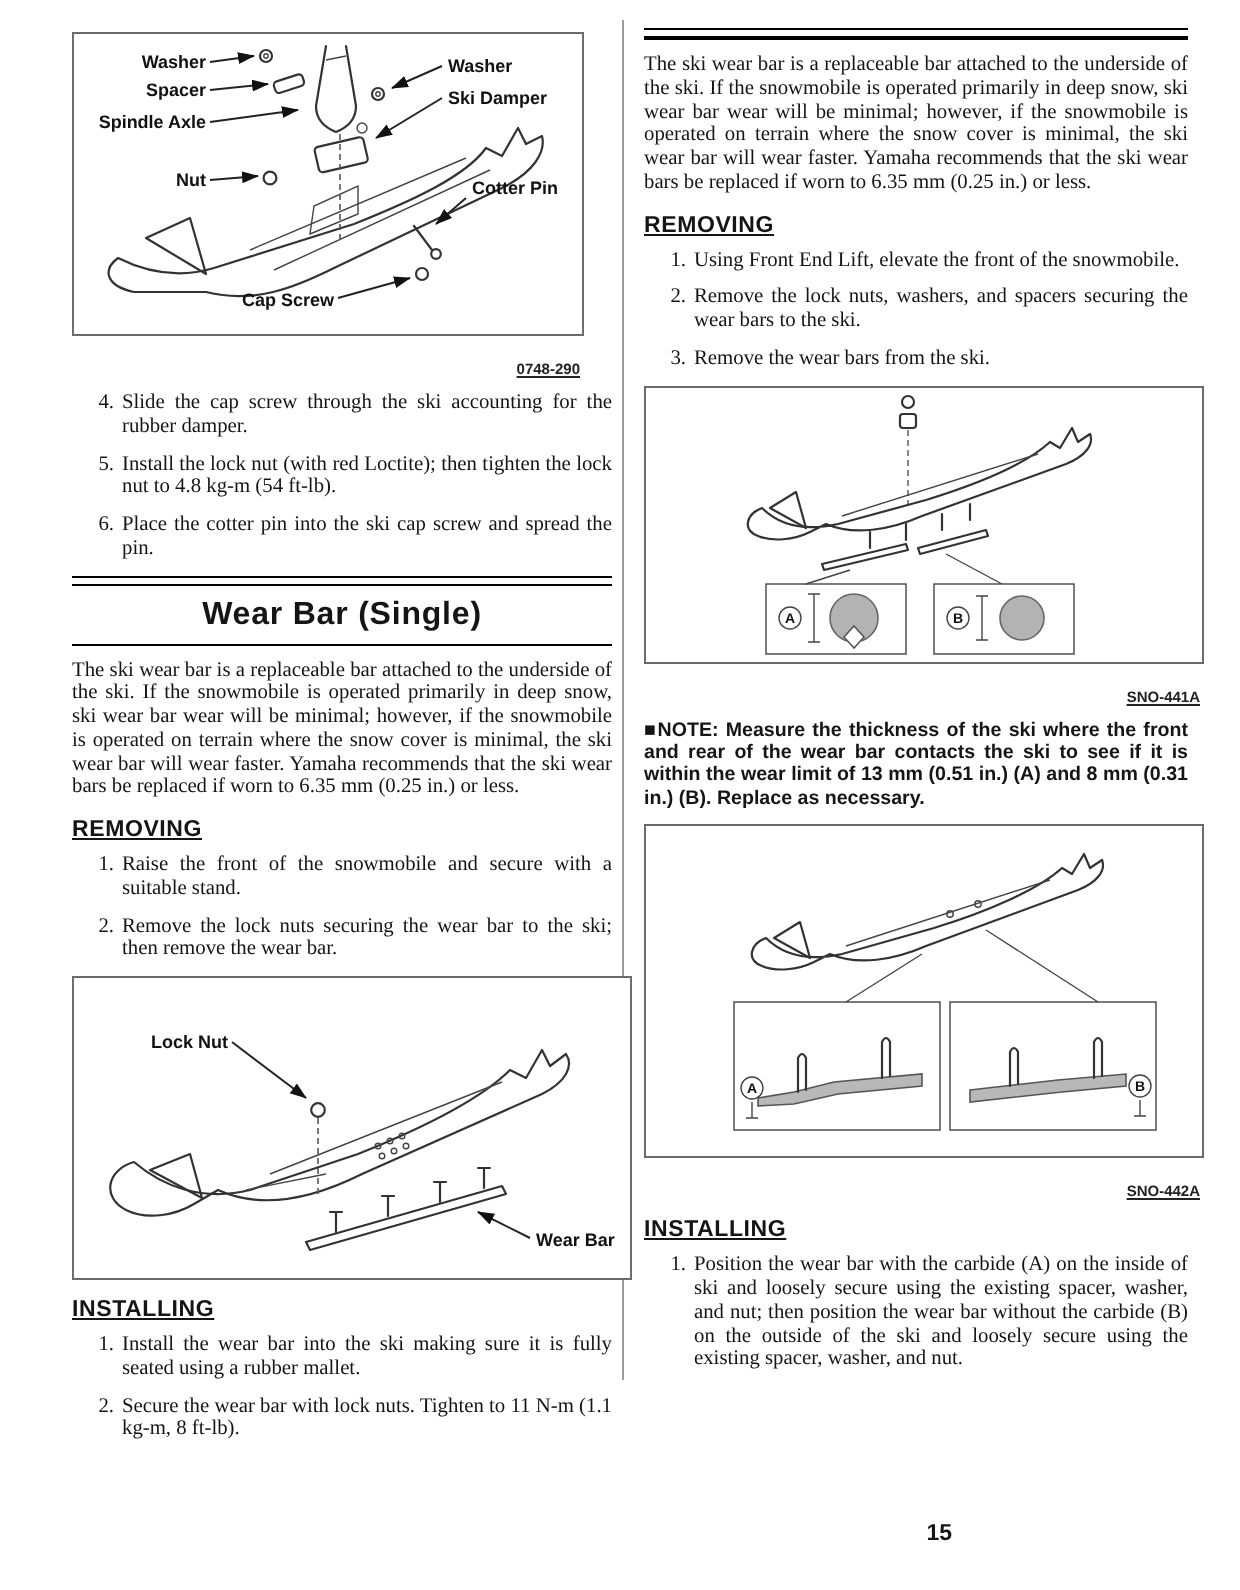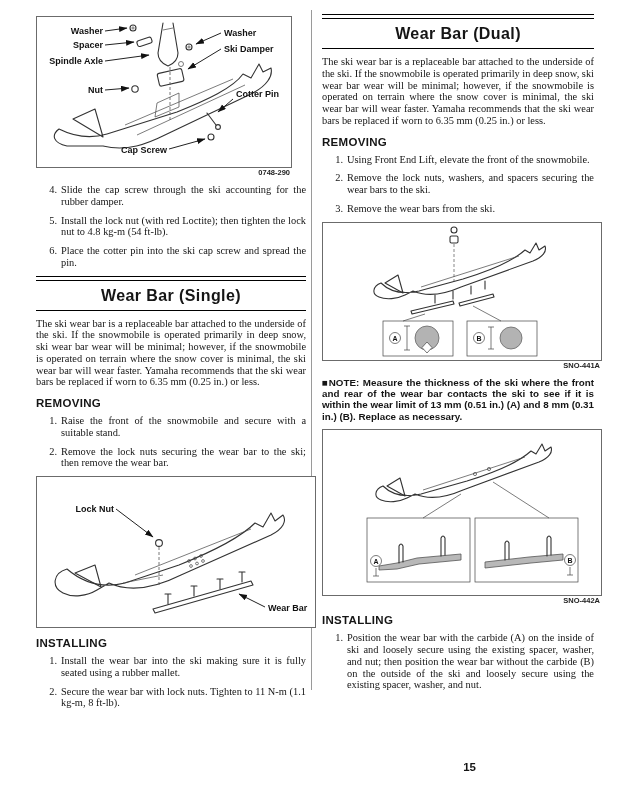--- a/index.html
+++ b/index.html
@@ -11,26 +11,26 @@
   .page{position:relative;width:504px;height:795px;background:#fff;}
   .col-divider{position:absolute;left:311px;top:10px;width:1px;height:680px;background:#9a9a9a;}
   .col{position:absolute;top:0;}
   .col-left{left:36px;width:270px;padding-top:16px;}
   .col-right{left:322px;width:272px;padding-top:10px;}
   .bodytext{font-size:10.4px;line-height:1.13;text-align:justify;margin:0 0 6px 0;}
   .step{display:flex;gap:4px;margin:0 0 7px 6px;font-size:10.4px;line-height:1.13;}
   .step-n{flex:0 0 15px;text-align:right;}
   .step-t{flex:1;text-align:justify;}
   .note{font-family:"Liberation Sans",sans-serif;font-weight:bold;font-size:9.8px;line-height:1.17;text-align:justify;margin:7px 0;}
-  .subhead{font-family:"Liberation Sans",sans-serif;font-weight:bold;font-size:11.5px;letter-spacing:.3px;margin:9px 0 6px 0;}
+  .subhead{font-family:"Liberation Sans",sans-serif;font-weight:bold;font-size:11.5px;letter-spacing:.3px;margin:9px 0 6px 0;text-decoration:underline;}
   .rule2{height:3px;border-top:1.4px solid #000;border-bottom:1.4px solid #000;margin:4px 0 0 0;}
   .rule1{border-top:1.4px solid #000;height:0;margin:0 0 7px 0;}
   .secttitle{font-family:"Liberation Sans",sans-serif;font-weight:bold;font-size:16px;text-align:center;letter-spacing:.4px;margin:6px 0 5px 0;}
   .figbox{border:1px solid #6b6b6b;background:#fff;overflow:hidden;}
-  .figid{font-family:"Liberation Sans",sans-serif;font-weight:bold;font-size:7.5px;text-align:right;margin:0 2px 7px 0;color:#222;}
+  .figid{font-family:"Liberation Sans",sans-serif;font-weight:bold;font-size:7.5px;text-align:right;margin:12px 2px 7px 0;color:#222;text-decoration:underline;}
   .fig-label{font-family:"Liberation Sans",sans-serif;font-weight:bold;font-size:9px;fill:#111;}
   .fig-label-sm{font-family:"Liberation Sans",sans-serif;font-weight:bold;font-size:7px;fill:#111;}
   .ln{fill:none;stroke:#333;stroke-width:1.1;stroke-linejoin:round;stroke-linecap:round;}
   .ln-thin{fill:none;stroke:#444;stroke-width:0.7;}
   .leader{fill:none;stroke:#222;stroke-width:1;}
   .page-number{position:absolute;right:28px;bottom:22px;font-family:"Liberation Sans",sans-serif;font-weight:bold;font-size:11.5px;margin-top:12px;}
 </style>
 </head>
 <body>
 
@@ -165,21 +165,20 @@
     </div>
     <div class="step">
       <span class="step-n">2.</span>
       <span class="step-t">Secure the wear bar with lock nuts. Tighten to 11 N-m (1.1 kg-m, 8 ft-lb).</span>
     </div>
   </div>
 
   <div class="col col-right">
 
     <div class="rule2"></div>
-    <div class="secttitle">Wear Bar (Dual)</div>
     <div class="rule1"></div>
 
     <p class="bodytext">The ski wear bar is a replaceable bar attached to the underside of the ski. If the snowmobile is operated primarily in deep snow, ski wear bar wear will be minimal; however, if the snowmobile is operated on terrain where the snow cover is minimal, the ski wear bar will wear faster. Yamaha recommends that the ski wear bars be replaced if worn to 6.35 mm (0.25 in.) or less.</p>
 
     <div class="subhead">REMOVING</div>
     <div class="step">
       <span class="step-n">1.</span>
       <span class="step-t">Using Front End Lift, elevate the front of the snowmobile.</span>
     </div>
     <div class="step">

